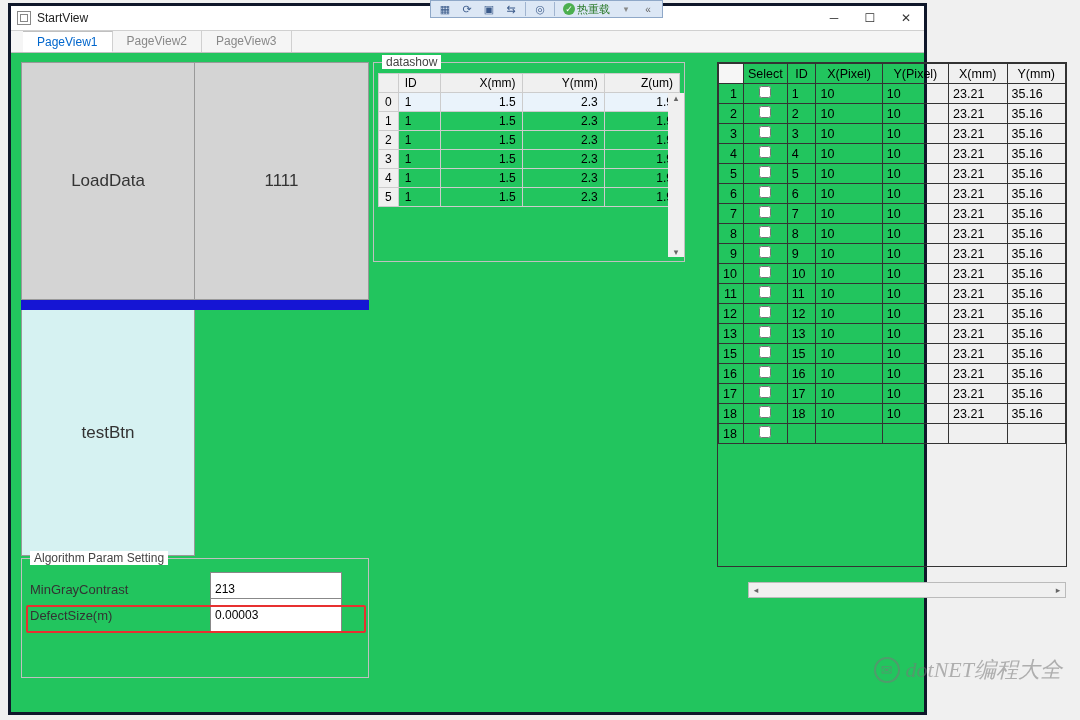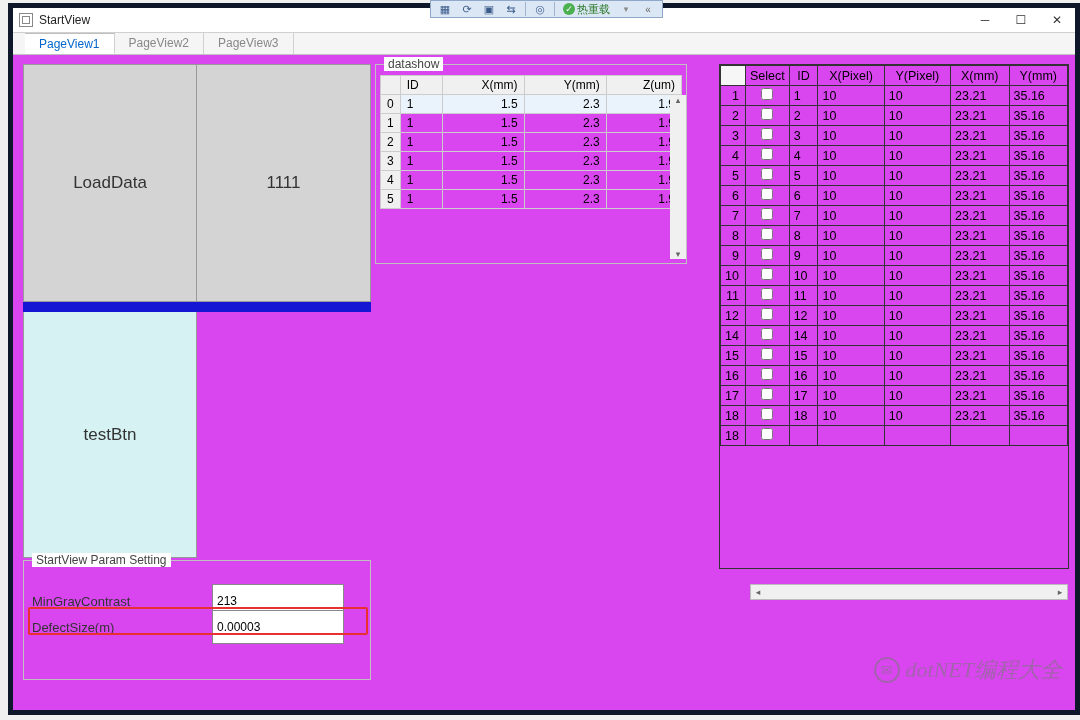--- a/index.html
+++ b/index.html
@@ -6,21 +6,21 @@
 body { font-family: "Microsoft YaHei", "Segoe UI", sans-serif; font-size: 12px; background: #f0f0f0; width: 1080px; height: 720px; overflow: hidden; position: relative; }
 
 
 .top-toolbar { position: absolute; top: 0; left: 430px; height: 18px; background: #dce7f5; border: 1px solid #8fa8c8; display: flex; align-items: center; padding: 0 4px; gap: 2px; z-index: 100; }
 .top-toolbar .tb-btn { width: 20px; height: 16px; display: flex; align-items: center; justify-content: center; color: #3a5a8a; font-size: 11px; }
 .top-toolbar .divider { width: 1px; height: 14px; background: #a0b4d0; margin: 0 2px; }
 .top-toolbar .hot-reload { color: #2a7a2a; font-size: 11px; padding: 0 4px; display: flex; align-items: center; gap: 2px; }
 .top-toolbar .hot-reload::before { content: "✓"; background: #4caf50; color: #fff; border-radius: 50%; width: 12px; height: 12px; display: inline-flex; align-items: center; justify-content: center; font-size: 9px; }
 
 
-.window { position: absolute; top: 3px; left: 8px; width: 1072px; height: 712px; background: #d946ef; border: 5px solid #0f172a; }
+.window { position: absolute; top: 3px; left: 8px; width: 919px; height: 712px; background: #22c55e; border: 3px solid #0f172a; }
 .titlebar { height: 25px; background: #fff; border-bottom: 1px solid #d0d0d0; display: flex; align-items: center; padding-left: 6px; }
 .titlebar .app-icon { width: 14px; height: 14px; background: #fff; border: 1px solid #888; display: inline-block; margin-right: 6px; position: relative; }
 .titlebar .app-icon::after { content: ""; position: absolute; inset: 2px; border: 1px solid #888; }
 .titlebar .title { font-size: 12px; color: #222; }
 .titlebar .controls { margin-left: auto; display: flex; }
 .titlebar .controls div { width: 36px; height: 25px; display: flex; align-items: center; justify-content: center; color: #333; font-size: 12px; }
 
 
 .tabs { height: 22px; display: flex; border-bottom: 1px solid #c0c0c0; background: #f5f5f5; padding-left: 12px; }
 .tab { padding: 0 14px; height: 21px; line-height: 21px; font-size: 12px; color: #888; border-right: 1px solid #d0d0d0; }
@@ -36,21 +36,21 @@
 .btn-1111 { width: 174px; height: 238px; background: #d4d4d4; border: 1px solid #999; border-left: none; display: flex; align-items: center; justify-content: center; font-size: 17px; color: #333; }
 .blue-bar { height: 10px; background: #1515d4; }
 .btn-test { width: 174px; height: 246px; background: #d6f2f2; border: 1px solid #999; border-top: none; display: flex; align-items: center; justify-content: center; font-size: 17px; color: #333; }
 
 
 .groupbox { position: absolute; top: 504px; left: 10px; width: 348px; height: 120px; border: 1px solid #c0c0c0; }
 .groupbox-title { position: absolute; top: -8px; left: 8px; background: #fff; padding: 0 4px; font-size: 12px; color: #444; }
 .param-row { display: flex; align-items: center; height: 24px; margin: 2px 8px; }
 .param-row .label { width: 180px; font-size: 13px; color: #333; }
 .param-row input { width: 132px; height: 20px; border: 1px solid #888; padding: 16px 4px; font-size: 12px; }
-.groupbox .first-row { margin-top: 28px; align-items: center; }
+.groupbox .first-row { margin-top: 18px; align-items: center; }
 .red-box { position: absolute; top: 46px; left: 4px; width: 340px; height: 28px; border: 2px solid #e83030; border-radius: 2px; pointer-events: none; }
 
 
 .datashow-box { position: absolute; top: 8px; left: 362px; width: 312px; height: 200px; border: 1px solid #c0c0c0; padding-left: 16px; }
 .datashow-title { position: absolute; top: -8px; left: 8px; background: #fff; padding: 0 4px; font-size: 12px; color: #444; }
 .ds-table { position: absolute; top: 10px; left: 4px; right: 4px; bottom: 4px; overflow: hidden; }
 .ds-table table { border-collapse: collapse; width: 100%; }
 .ds-table th, .ds-table td { border: 1px solid #ccc; padding: 2px 6px; font-size: 12px; text-align: right; height: 19px; }
 .ds-table th { background: #f0f0f0; font-weight: normal; }
 .ds-table th:first-child { width: 16px; }
@@ -119,21 +119,21 @@
     <div class="big-btns">
       <div class="btn-row1">
         <div class="btn-load">LoadData</div>
         <div class="btn-1111">1111</div>
       </div>
       <div class="blue-bar"></div>
       <div class="btn-test">testBtn</div>
     </div>
 
     <div class="groupbox">
-      <div class="groupbox-title">StartView Param Setting</div>
+      <div class="groupbox-title">Algorithm Param Setting</div>
       <div class="param-row first-row">
         <div class="label">MinGrayContrast</div>
         <input type="text" value="213" style="">
       </div>
       <div class="param-row">
         <div class="label">DefectSize(m)</div>
         <input type="text" value="0.00003" style="">
       </div>
       <div class="red-box"></div>
     </div>
@@ -318,23 +318,23 @@
             <tr>
               <td class="rownum">12</td>
               <td class="sel"><input type="checkbox" style=""></td>
               <td>12</td>
               <td>10</td>
               <td>10</td>
               <td>23.21</td>
               <td>35.16</td>
             </tr>
             <tr>
-              <td class="rownum">14</td>
-              <td class="sel"><input type="checkbox" style=""></td>
-              <td>14</td>
+              <td class="rownum">13</td>
+              <td class="sel"><input type="checkbox" style=""></td>
+              <td>13</td>
               <td>10</td>
               <td>10</td>
               <td>23.21</td>
               <td>35.16</td>
             </tr>
             <tr>
               <td class="rownum">15</td>
               <td class="sel"><input type="checkbox" style=""></td>
               <td>15</td>
               <td>10</td>

